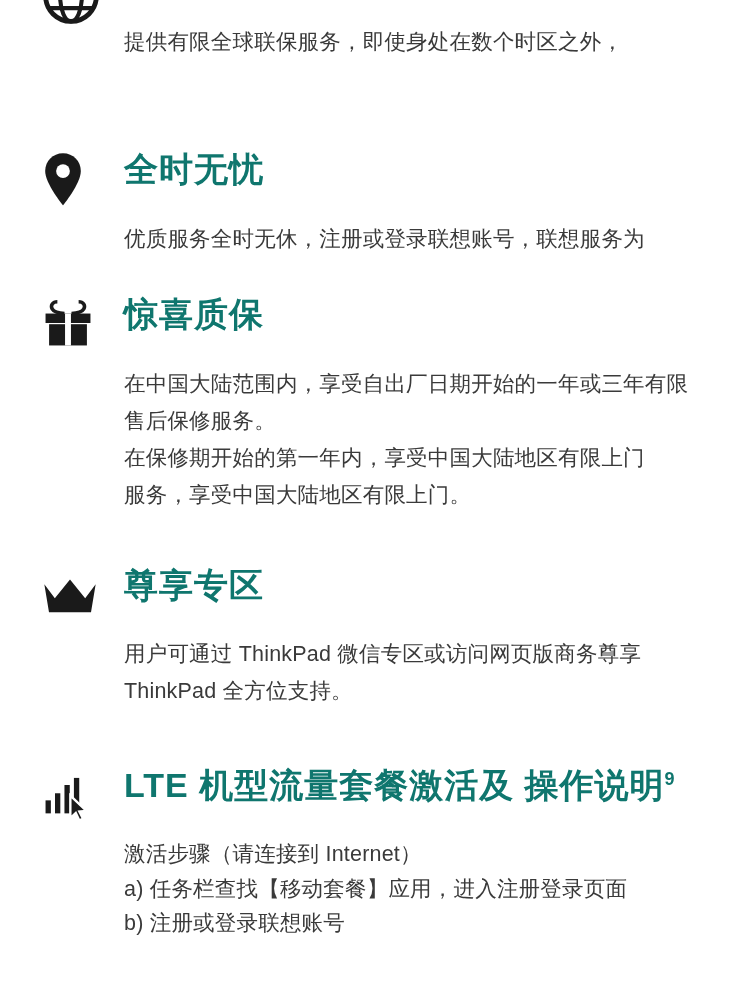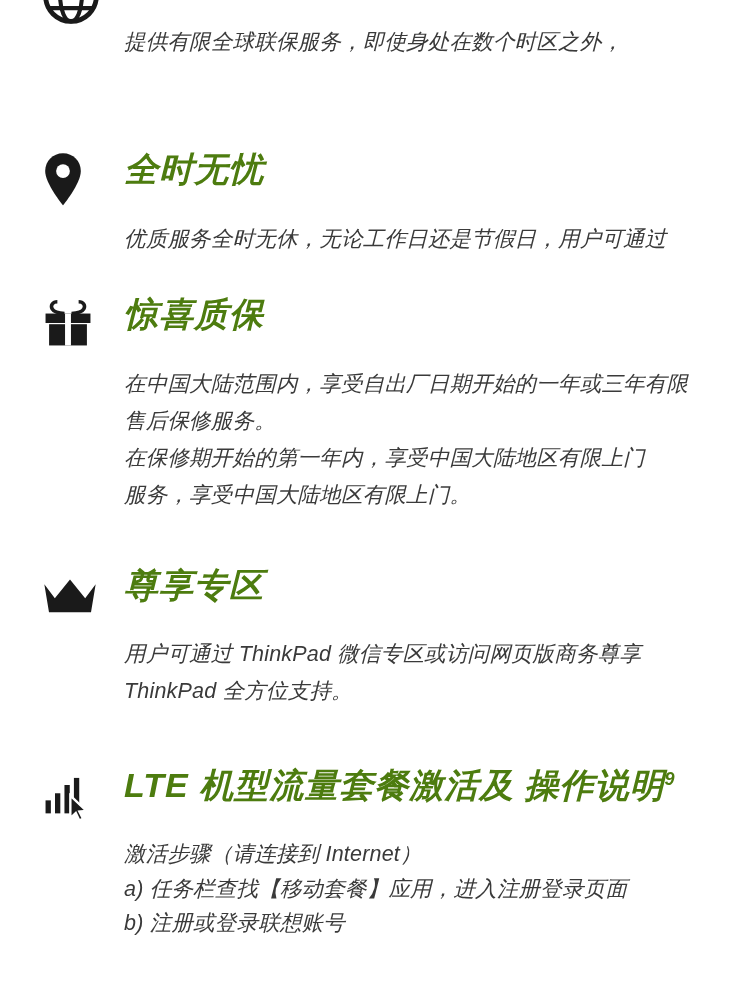--- a/index.html
+++ b/index.html
@@ -13,21 +13,20 @@
     overflow: hidden;
     font-family: "Liberation Sans", sans-serif;
     color: #1a1a1a;
   }
   .page {
     position: relative;
     width: 750px;
     height: 1000px;
     padding: 0;
     box-sizing: border-box;
-    font-style: italic;
   }
   .section {
     position: relative;
     padding-left: 124px;
     padding-right: 40px;
     box-sizing: border-box;
   }
   .icon-slot {
     position: absolute;
     left: 42px;
@@ -35,21 +34,21 @@
     display: flex;
     align-items: center;
     justify-content: flex-start;
   }
   .sec-title {
     font-size: 34px;
     font-weight: bold;
     letter-spacing: 1px;
     line-height: 1.25;
     margin: 0;
-    color: #4d7c0f;
+    color: #0f766e;
   }
   .sec-title .sup {
     font-size: 18px;
     vertical-align: super;
     font-weight: bold;
   }
   .sec-body {
     font-size: 21.5px;
     line-height: 1.72;
     color: #3a3a3a;
@@ -91,21 +90,21 @@
   <div class="section" style="margin-top:36px;">
     <div class="icon-slot" style="top:4px; height:56px;">
       <svg class="icon-svg" width="42" height="56" viewBox="0 0 32 44" aria-hidden="true">
         <path d="M16 1 C8 1 2 7.2 2 15 C2 25 16 42 16 42 C16 42 30 25 30 15 C30 7.2 24 1 16 1 Z" fill="#1a1a1a"></path>
         <circle cx="16" cy="15" r="5.4" fill="#ffffff"></circle>
       </svg>
     </div>
     <h2 class="sec-title">全时无忧</h2>
     <div class="gap-md"></div>
     <div class="sec-body">
-      <span class="line">优质服务全时无休，无论工作日还是节假日，用户可通过</span>
+      <span class="line">优质服务全时无休，注册或登录联想账号，联想服务为</span>
     </div>
   </div>
 
   <div class="section" style="margin-top:36px;">
     <div class="icon-slot" style="top:2px; height:56px;">
       <svg class="icon-svg" width="52" height="52" viewBox="0 0 44 44" aria-hidden="true">
         <path d="M13 4 C9 4 7 7 8.6 10 C9.8 12.2 14 13.6 19 14" fill="none" stroke="#1a1a1a" stroke-width="3"></path>
         <path d="M31 4 C35 4 37 7 35.4 10 C34.2 12.2 30 13.6 25 14" fill="none" stroke="#1a1a1a" stroke-width="3"></path>
         <rect x="3" y="14" width="38" height="8" fill="#1a1a1a"></rect>
         <rect x="6" y="23" width="32" height="18" fill="#1a1a1a"></rect>

